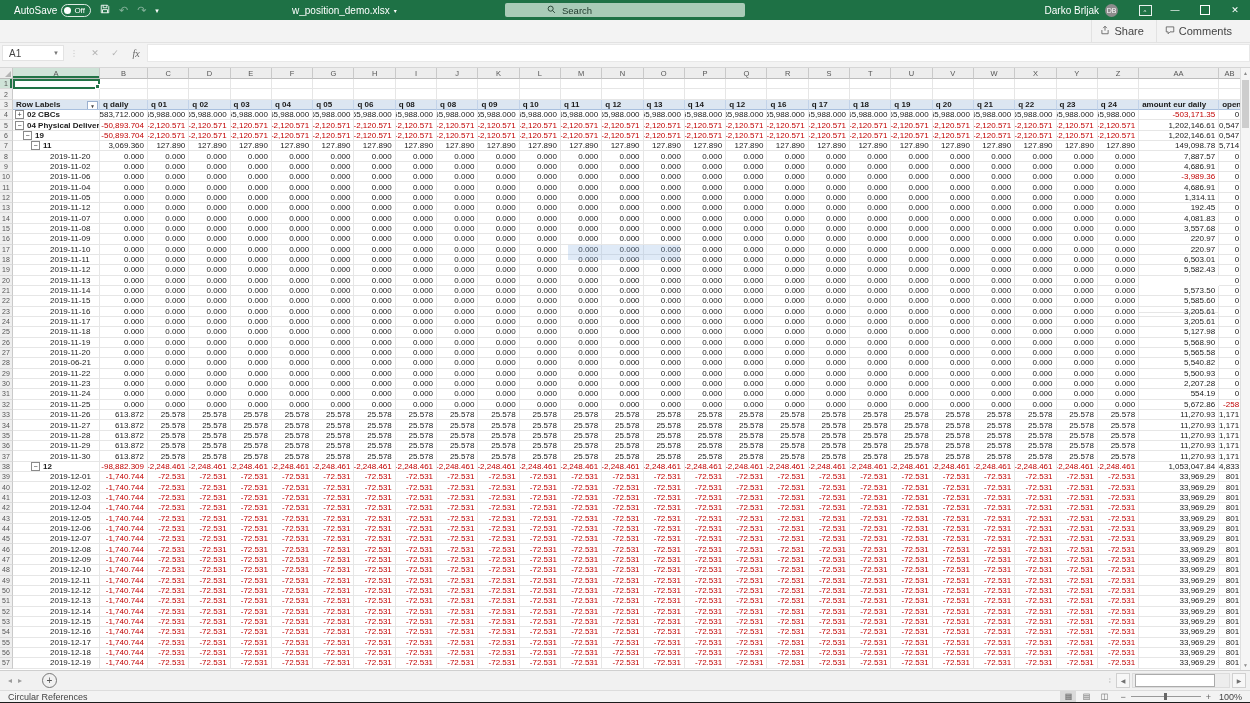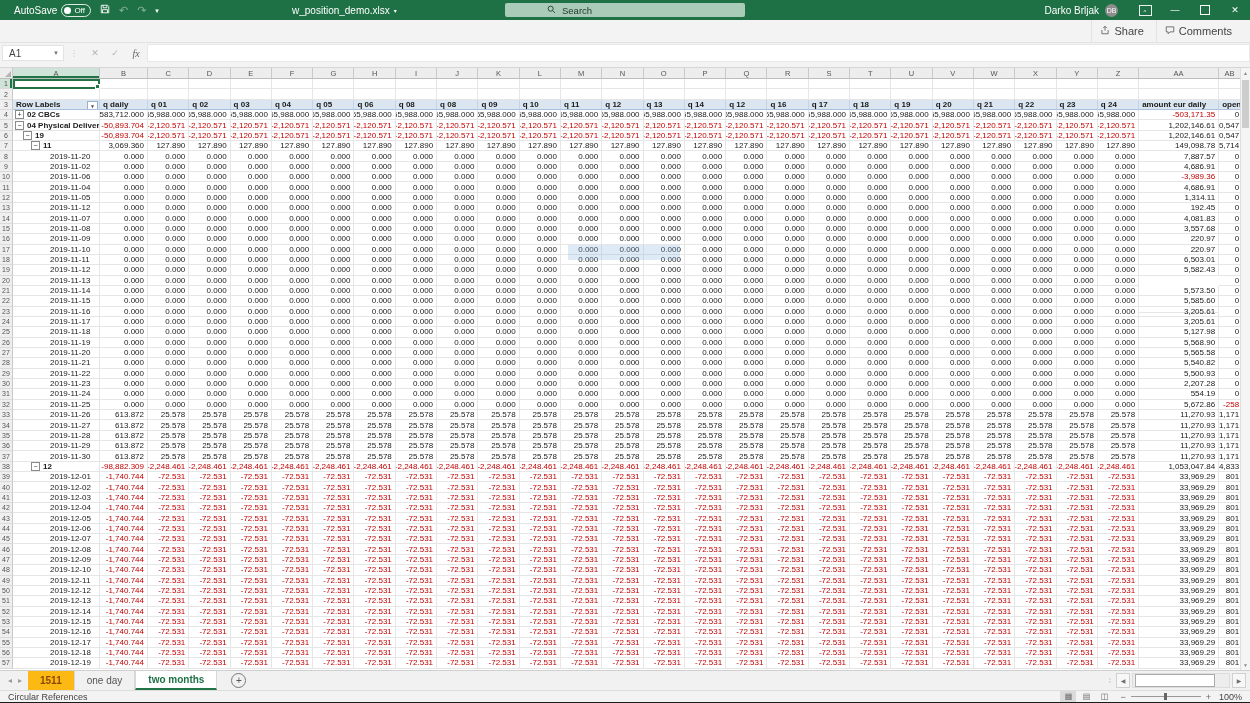--- a/index.html
+++ b/index.html
@@ -1065,21 +1065,21 @@
         <div class="c num" style="width: 41.3px;">0.000</div>
         <div class="c num" style="width: 41.3px;">0.000</div>
         <div class="c num" style="width: 41.3px;">0.000</div>
         <div class="c num" style="width: 41.3px;">0.000</div>
         <div class="c num" style="width: 41.3px;">0.000</div>
         <div class="c num" style="width: 80px;">5,565.58</div>
         <div class="c num abcell" style="width: 22px;">0</div>
       </div>
       <div class="r">
         <div class="gut" style="width: 13px;">28</div>
-        <div class="c" style="width: 87px; padding-left: 37px;">2019-11-21</div>
+        <div class="c" style="width: 87px; padding-left: 37px;">2019-06-21</div>
         <div class="c num" style="width: 48px;">0.000</div>
         <div class="c num" style="width: 41.3px;">0.000</div>
         <div class="c num" style="width: 41.3px;">0.000</div>
         <div class="c num" style="width: 41.3px;">0.000</div>
         <div class="c num" style="width: 41.3px;">0.000</div>
         <div class="c num" style="width: 41.3px;">0.000</div>
         <div class="c num" style="width: 41.3px;">0.000</div>
         <div class="c num" style="width: 41.3px;">0.000</div>
         <div class="c num" style="width: 41.3px;">0.000</div>
         <div class="c num" style="width: 41.3px;">0.000</div>
@@ -2010,25 +2010,20 @@
     <div class="vthumb"></div>
     <div class="varrow bottom">▼</div>
   </div>
 </div>
 
 <div class="tabbar">
   <div class="tnav">
     <span>◂</span>
     <span>▸</span>
   </div>
-  <div style="display:flex;align-items:stretch;">
-      <span class="sheettab tab-orange">1511</span>
-      <span class="sheettab">one day</span>
-      <span class="sheettab tab-active">two months</span>
-    </div>
   <div class="addsheet">+</div>
   <div class="hscroll">
     <span class="hdots">⁞</span>
     <span class="harrow">◀</span>
     <span class="htrack">
         <span class="hthumb"></span>
       </span>
     <span class="harrow">▶</span>
   </div>
 </div>

